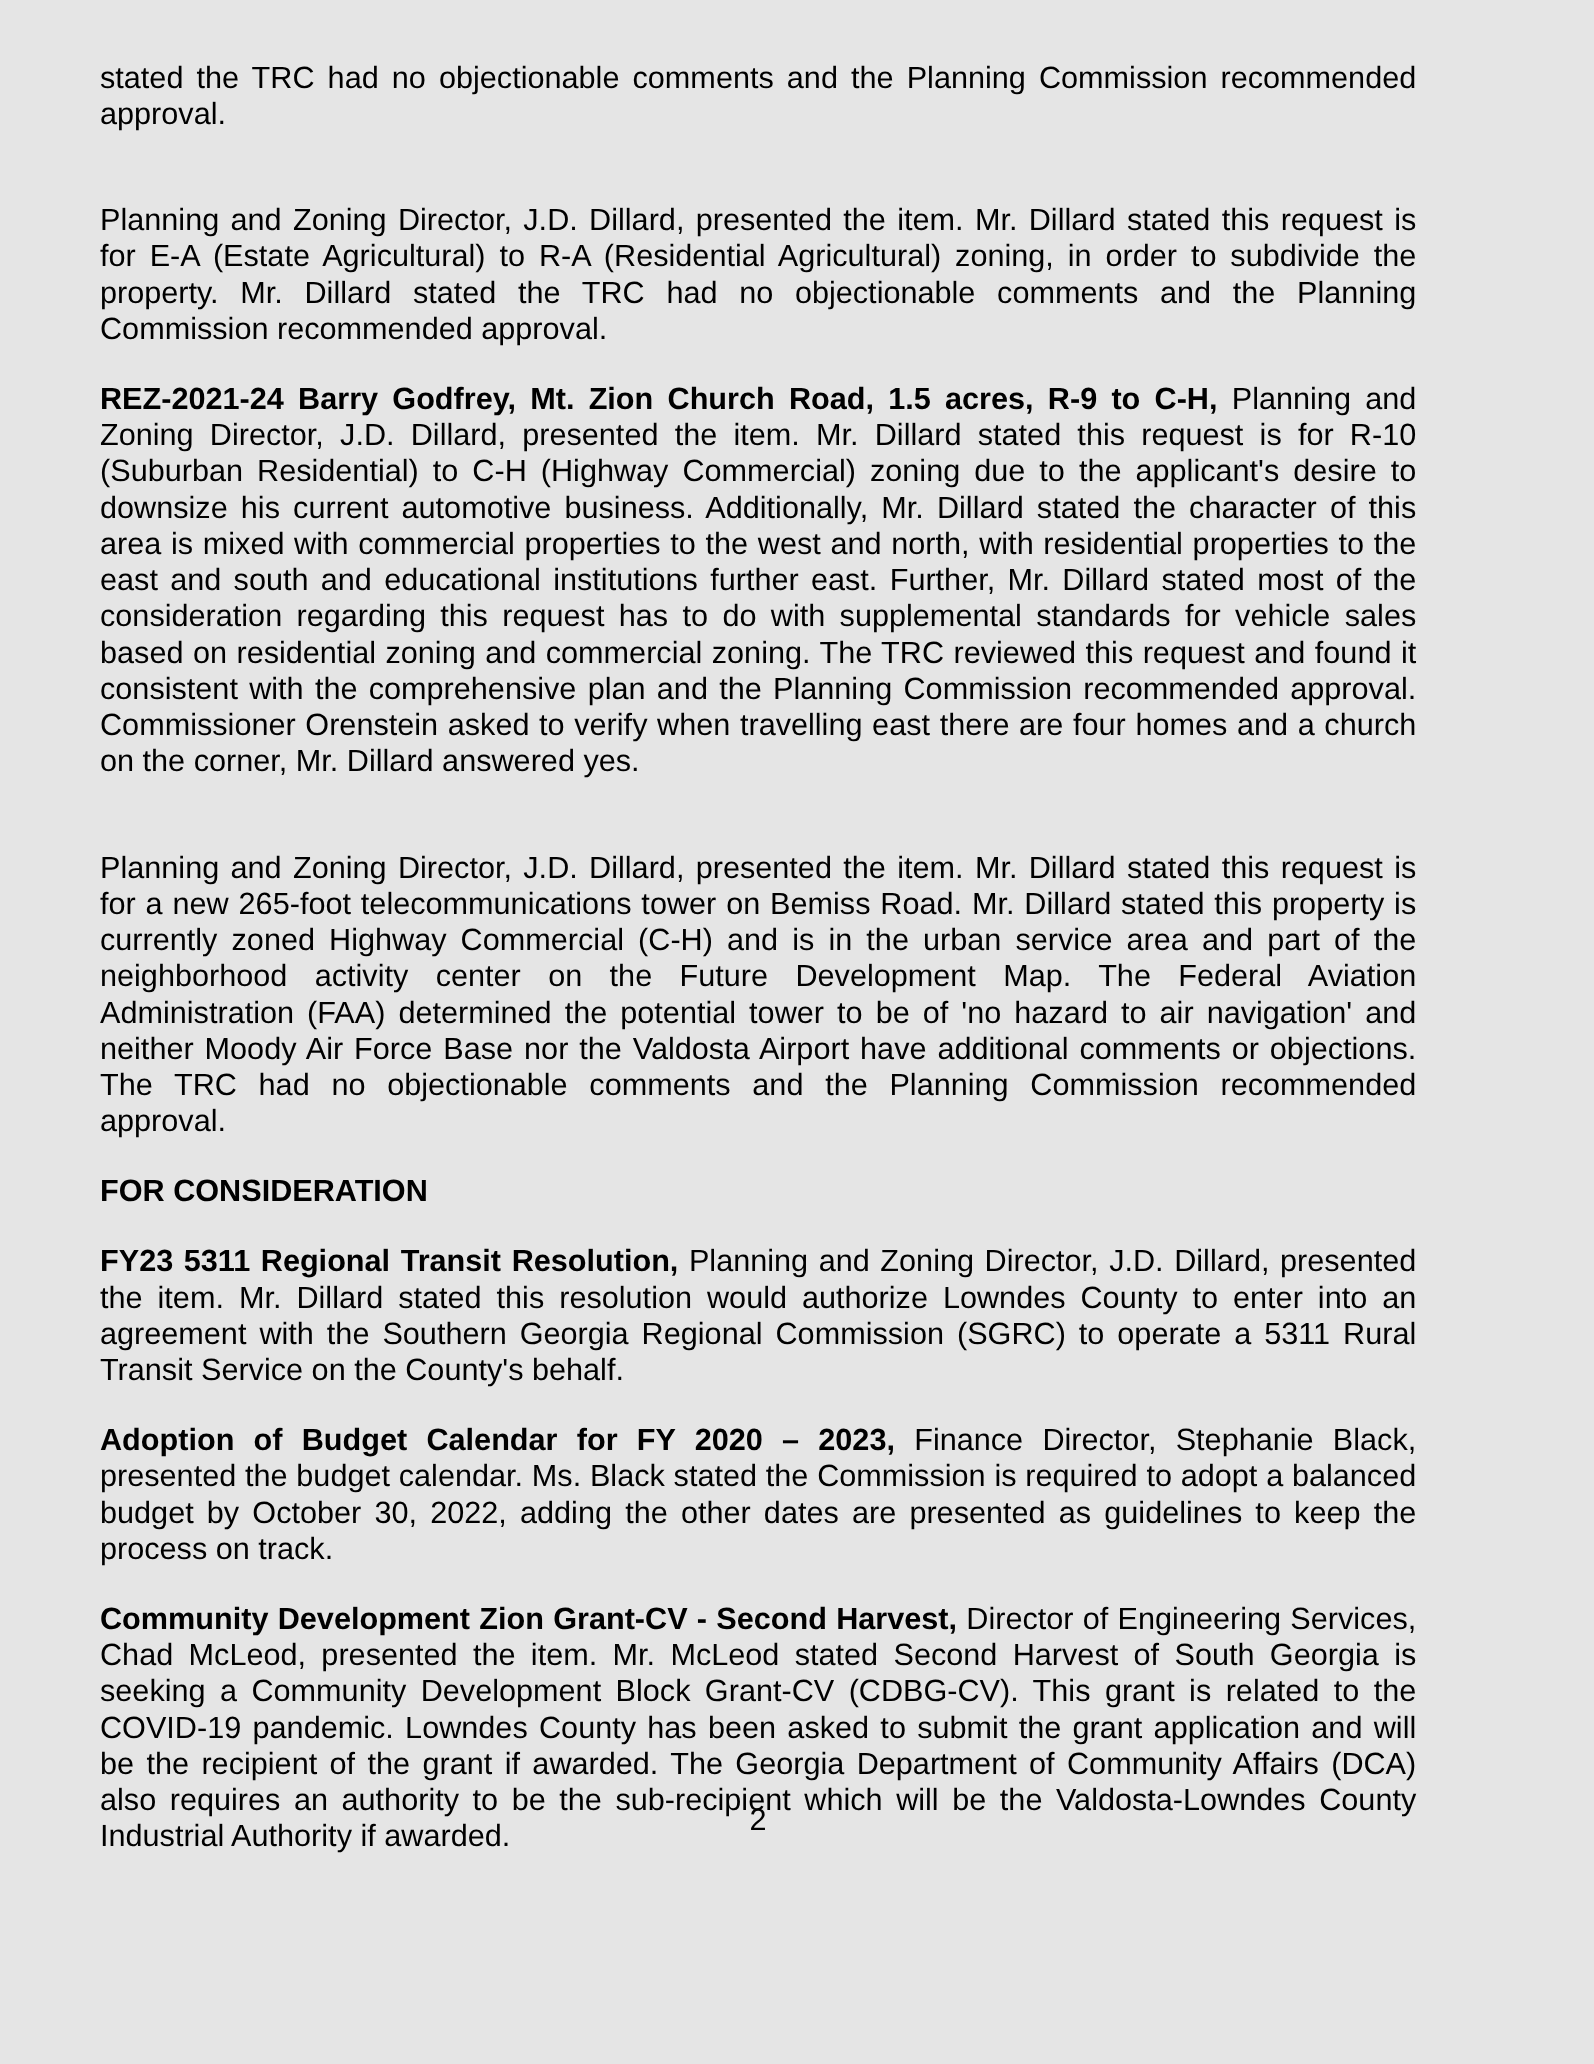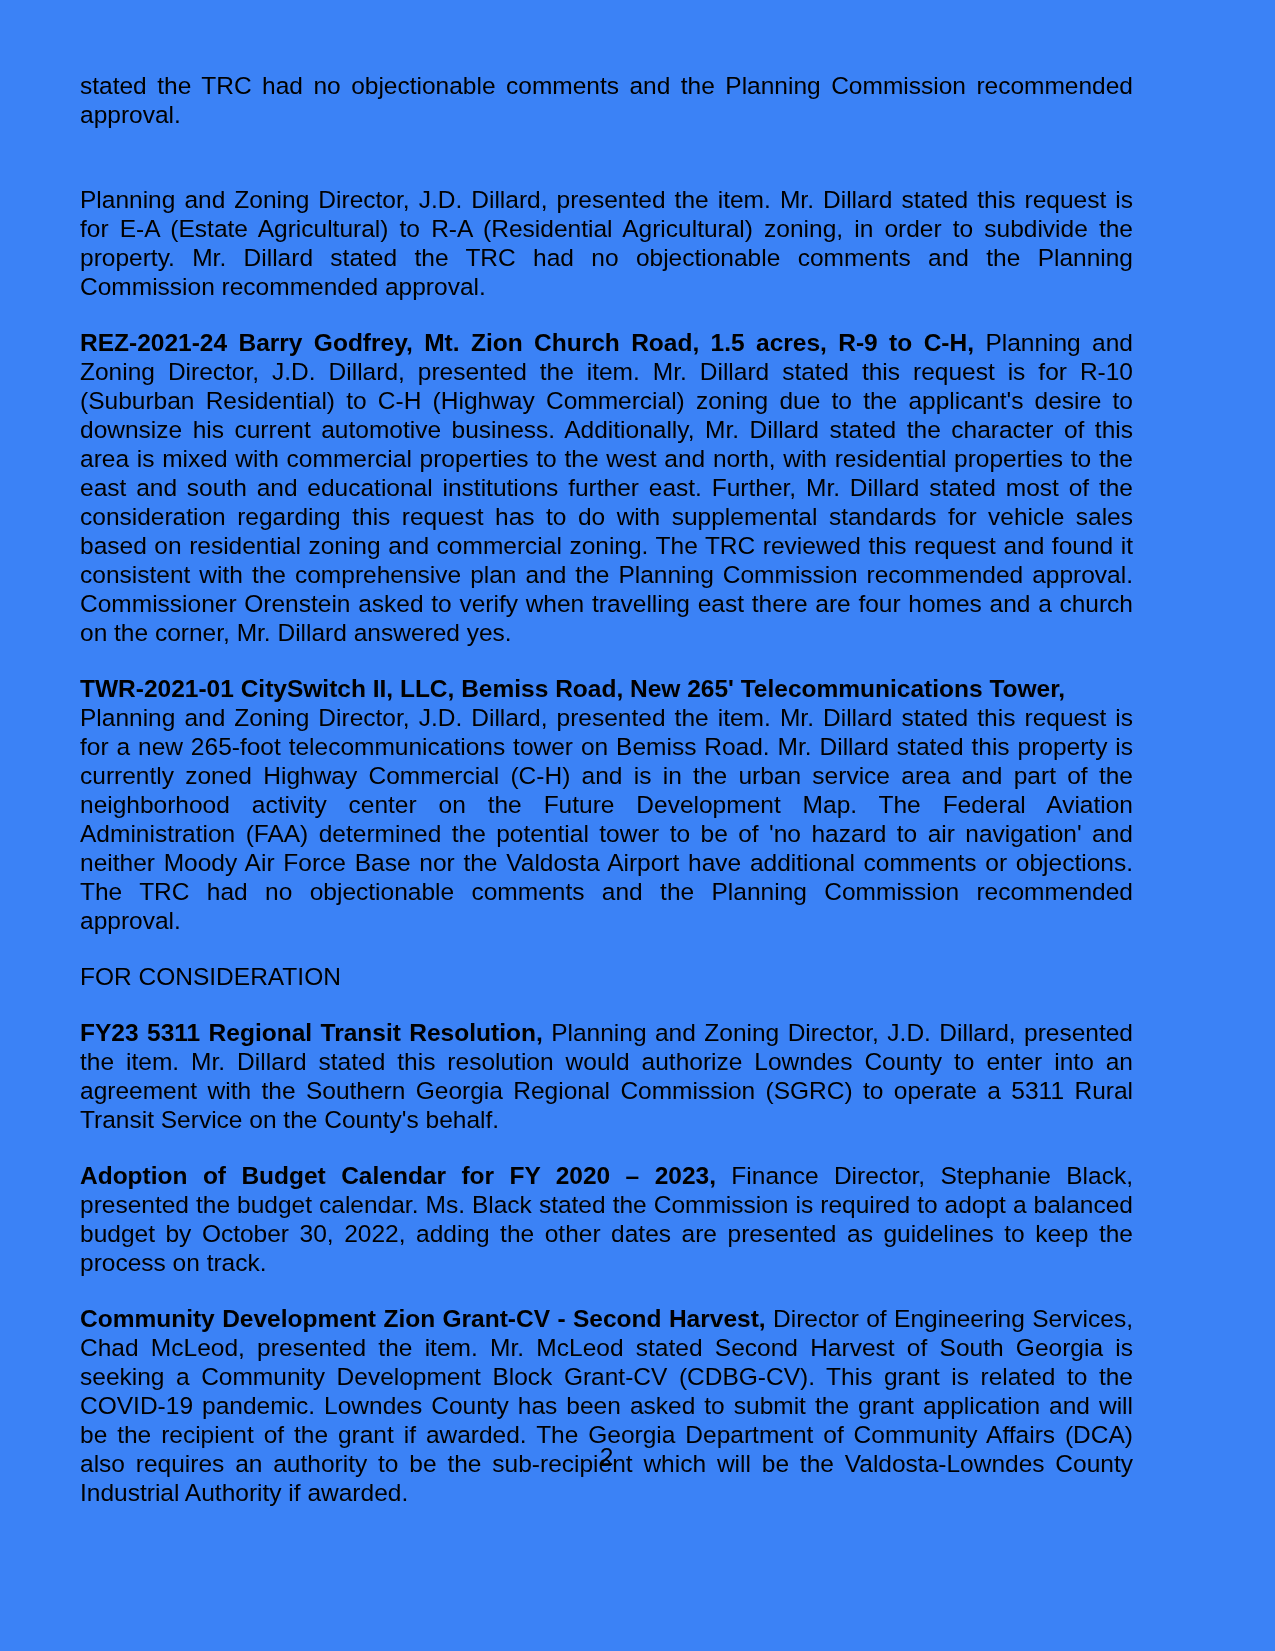--- a/index.html
+++ b/index.html
@@ -5,37 +5,37 @@
   html, body {
     margin: 0;
     padding: 0;
     background: #ffffff;
   }
   .page {
     position: relative;
     width: 1275px;
     height: 1651px;
     box-sizing: border-box;
-    background: #3b82f6;
+    background: #e5e5e5;
     color: #000000;
     font-family: "Liberation Sans", sans-serif;
     font-size: 24.5px;
     line-height: 29px;
-    padding: 71px 142px 0 80px;
+    padding: 48px 142px 0 80px;
     text-align: justify;
     overflow: hidden;
   }
   .para {
     margin: 0 0 27px 0;
   }
   .lead {
     font-weight: bold;
   }
   .section-heading {
-    font-weight: normal;
+    font-weight: bold;
     margin: 0 0 27px 0;
     text-align: left;
   }
   .page-number {
     position: absolute;
     top: 1442px;
     left: 80px;
     width: 1053px;
     text-align: center;
   }
@@ -51,21 +51,21 @@
     <br>
     <span>Planning and Zoning Director, J.D. Dillard, presented the item.  Mr. Dillard stated this request is for E-A (Estate Agricultural) to R-A (Residential Agricultural) zoning, in order to subdivide the property.  Mr. Dillard stated the TRC had no objectionable comments and the Planning Commission recommended approval.</span>
   </p>
 
   <p class="para">
     <span class="lead">REZ-2021-24 Barry Godfrey, Mt. Zion Church Road, 1.5 acres, R-9 to C-H,</span>
     <span>Planning and Zoning Director, J.D. Dillard, presented the item.  Mr. Dillard stated this request is for R-10 (Suburban Residential) to C-H (Highway Commercial) zoning due to the applicant's desire to downsize his current automotive business.  Additionally, Mr. Dillard stated the character of this area is mixed with commercial properties to the west and north, with residential properties to the east and south and educational institutions further east. Further, Mr. Dillard stated most of the consideration regarding this request has to do with supplemental standards for vehicle sales based on residential zoning and commercial zoning. The TRC reviewed this request and found it consistent with the comprehensive plan and the Planning Commission recommended approval.  Commissioner Orenstein asked to verify when travelling east there are four homes and a church on the corner, Mr. Dillard answered yes.</span>
   </p>
 
   <p class="para">
-    <span class="lead">TWR-2021-01 CitySwitch II, LLC, Bemiss Road, New 265' Telecommunications Tower,</span><br>
+    <br>
     <span>Planning and Zoning Director, J.D. Dillard, presented the item.  Mr. Dillard stated this request is for a new 265-foot telecommunications tower on Bemiss Road.  Mr. Dillard stated this property is currently zoned Highway Commercial (C-H) and is in the urban service area and part of the neighborhood activity center on the Future Development Map.  The Federal Aviation Administration (FAA) determined the potential tower to be of 'no hazard to air navigation' and neither Moody Air Force Base nor the Valdosta Airport have additional comments or objections.  The TRC had no objectionable comments and the Planning Commission recommended approval.</span>
   </p>
 
   <p class="section-heading">FOR CONSIDERATION</p>
 
   <p class="para">
     <span class="lead">FY23 5311 Regional Transit Resolution,</span>
     <span>Planning and Zoning Director, J.D. Dillard, presented the item.  Mr. Dillard stated this resolution would authorize Lowndes County to enter into an agreement with the Southern Georgia Regional Commission (SGRC) to operate a 5311 Rural Transit Service on the County's behalf.</span>
   </p>
 

